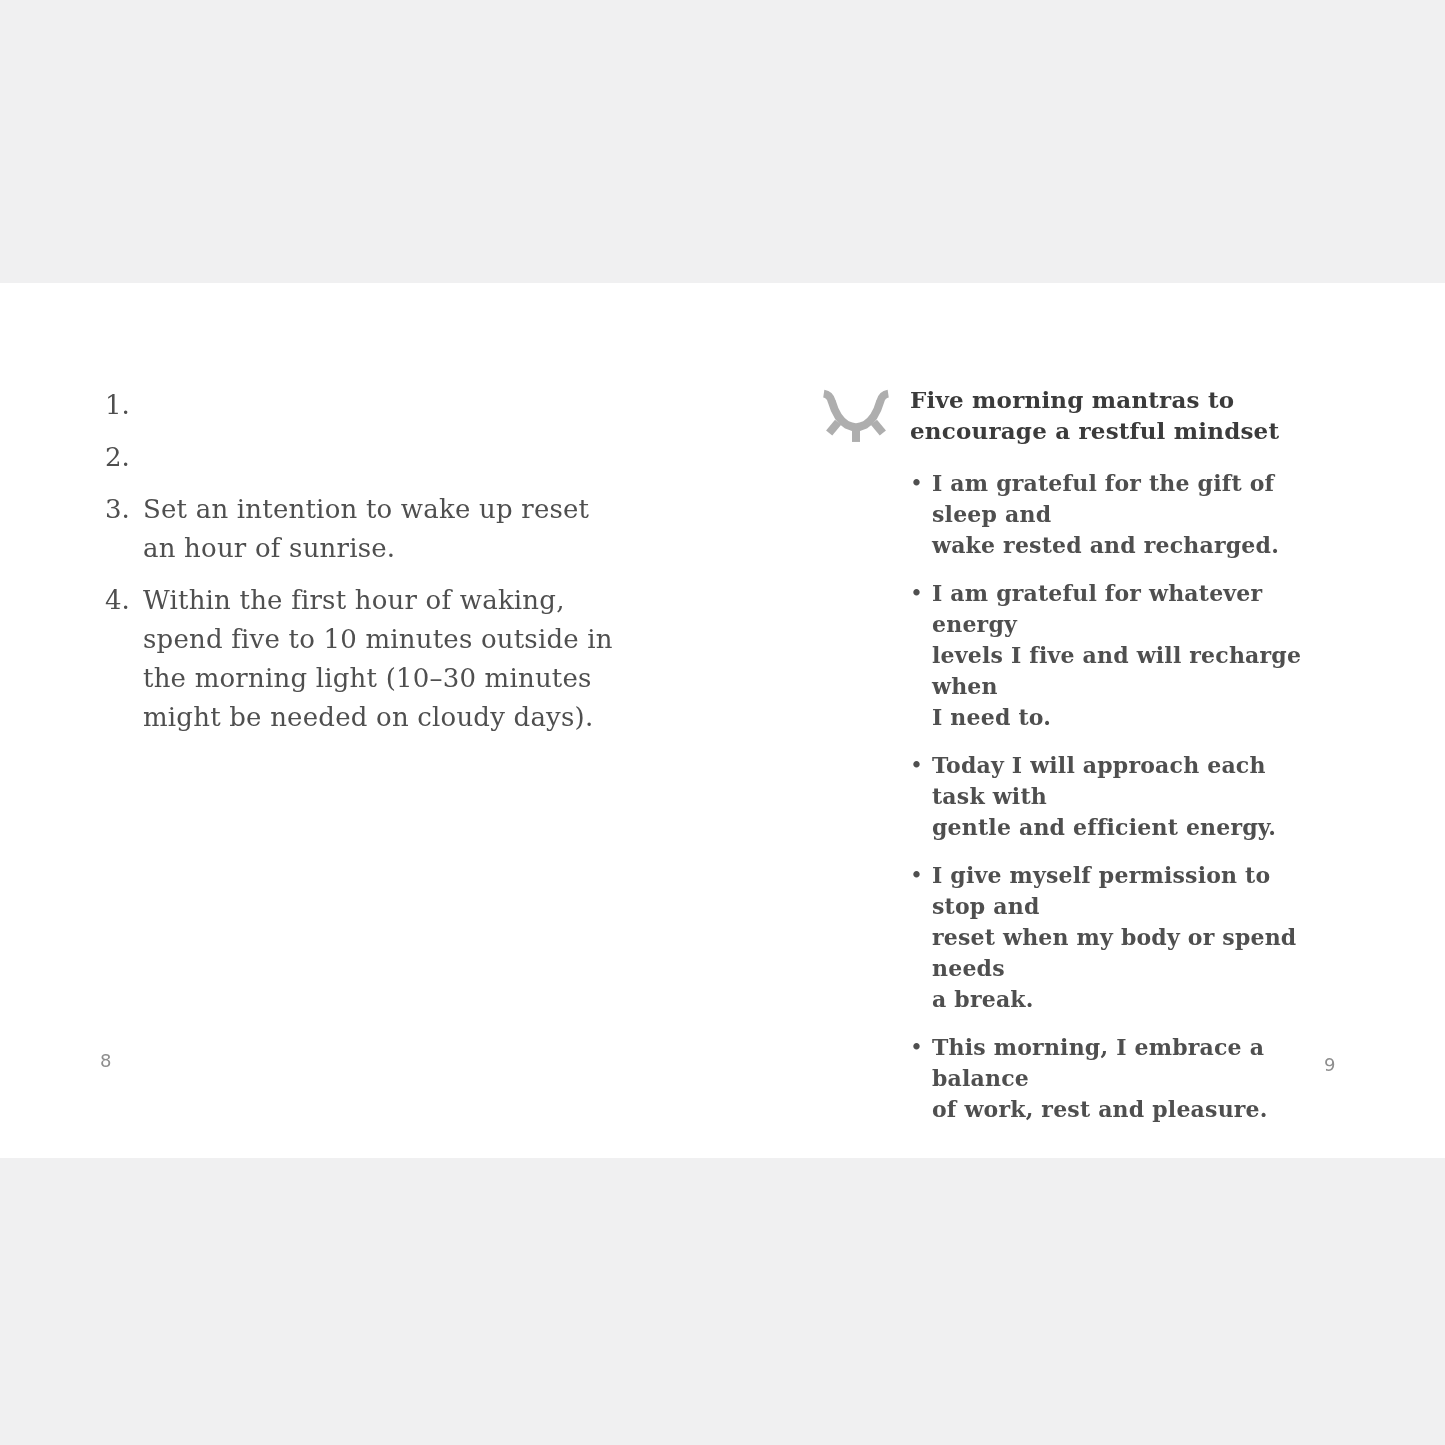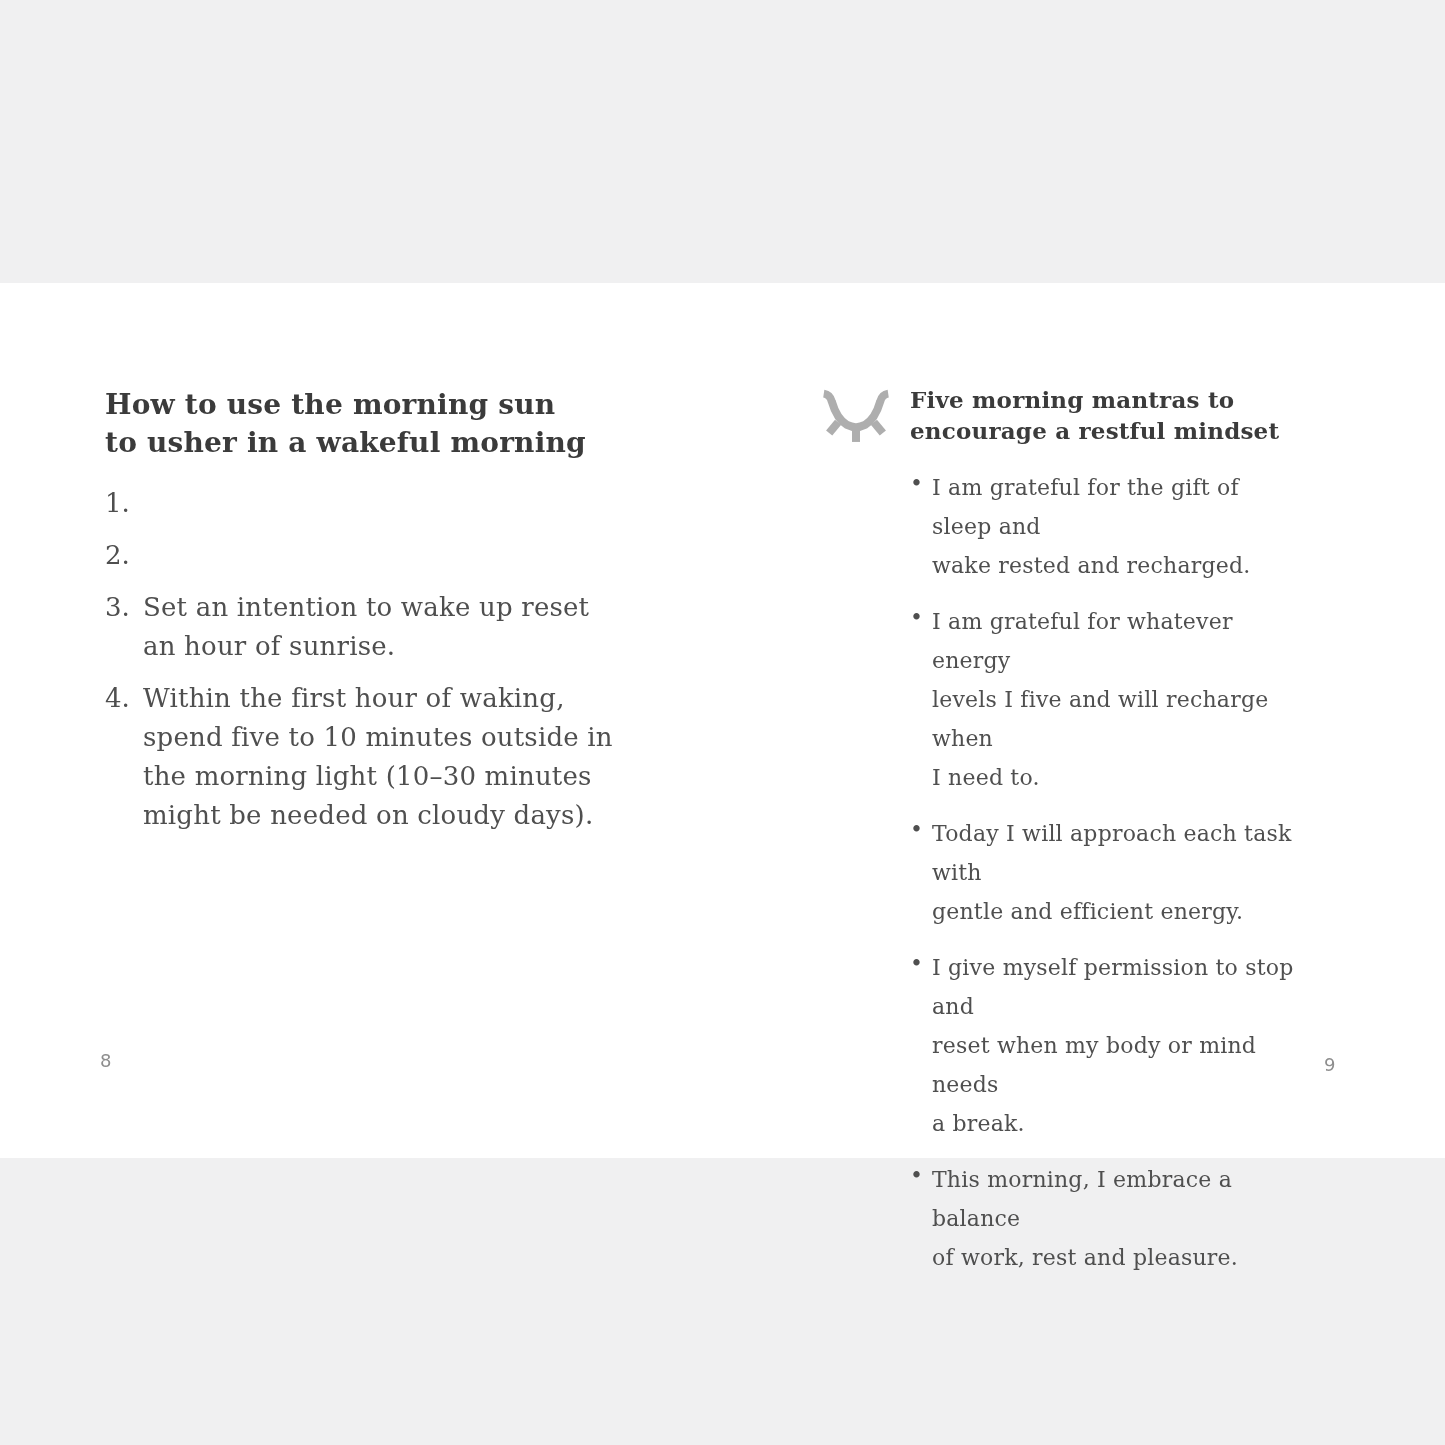--- a/index.html
+++ b/index.html
@@ -44,40 +44,39 @@
   .right-heading{
     font-size:23px;font-weight:bold;line-height:31px;color:var(--heading);
     white-space:pre-line;letter-spacing:.2px;
   }
   .blist{margin-top:22px;padding-left:88px;}
   .blist .bitem{display:flex;margin-bottom:17px;}
   .blist .bdot{
     width:22px;flex:0 0 22px;font-size:22px;line-height:31px;color:var(--body);
   }
   .blist .btext{
-    font-size:22px;line-height:39px;color:var(--body);white-space:pre-line;
+    font-size:22px;line-height:31px;color:var(--body);white-space:pre-line;
     letter-spacing:.2px;
+    font-weight:bold;
   }
 
   .pagenum{
     position:absolute;font-size:18px;color:var(--pagenum);
     font-family:"DejaVu Sans","Liberation Sans",sans-serif;
   }
   .pagenum-left{left:100px;top:1050px;}
   .pagenum-right{left:1324px;top:1054px;}
 </style>
 </head>
 <body>
 
 <div class="band band-top"></div>
 <div class="band band-bottom"></div>
 
 <div class="left-col">
-  <h1 class="left-heading">How to use the morning sun
-to usher in a wakeful morning</h1>
 
   <div class="olist">
     <div class="item">
       <span class="num">1.</span>
     </div>
     <div class="item">
       <span class="num">2.</span>
     </div>
     <div class="item">
       <span class="num">3.</span>
@@ -119,21 +118,21 @@
 I need to.</span>
     </div>
     <div class="bitem">
       <span class="bdot">•</span>
       <span class="btext">Today I will approach each task with
 gentle and efficient energy.</span>
     </div>
     <div class="bitem">
       <span class="bdot">•</span>
       <span class="btext">I give myself permission to stop and
-reset when my body or mind needs
+reset when my body or spend needs
 a break.</span>
     </div>
     <div class="bitem">
       <span class="bdot">•</span>
       <span class="btext">This morning, I embrace a balance
 of work, rest and pleasure.</span>
     </div>
   </div>
 </div>
 

